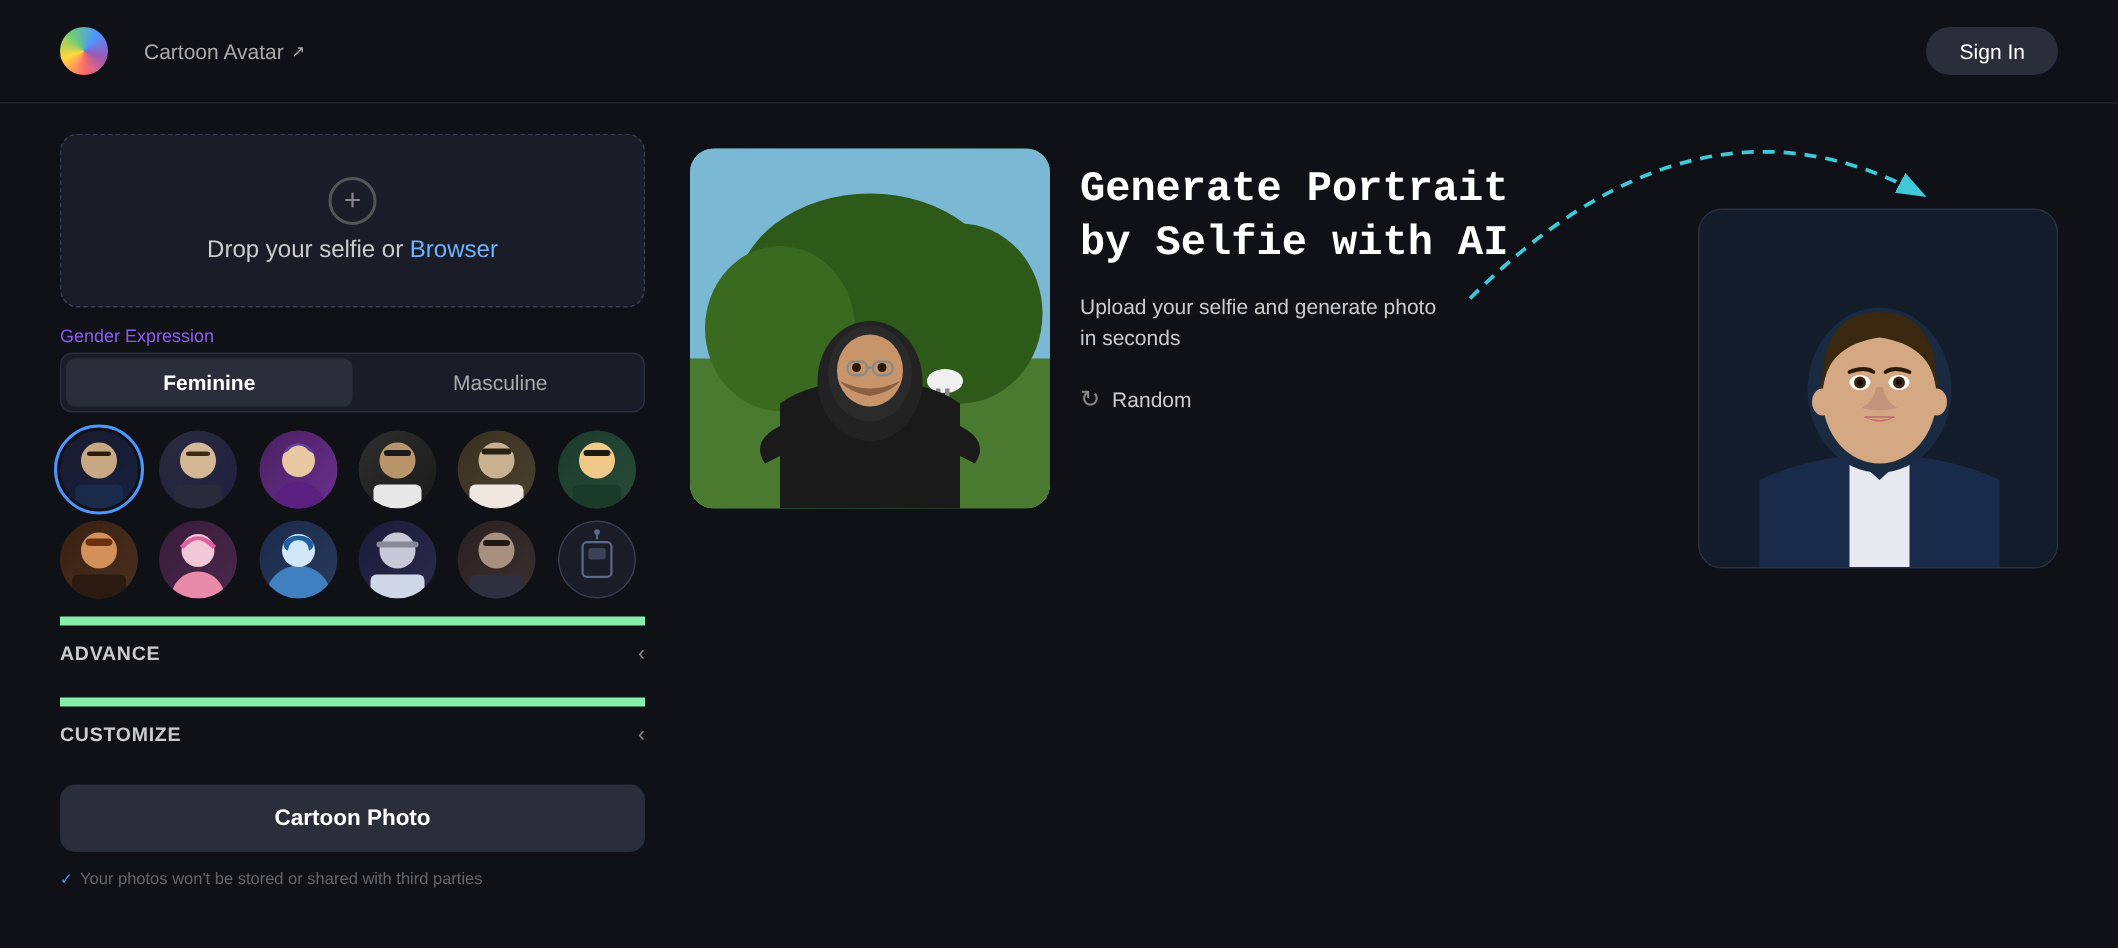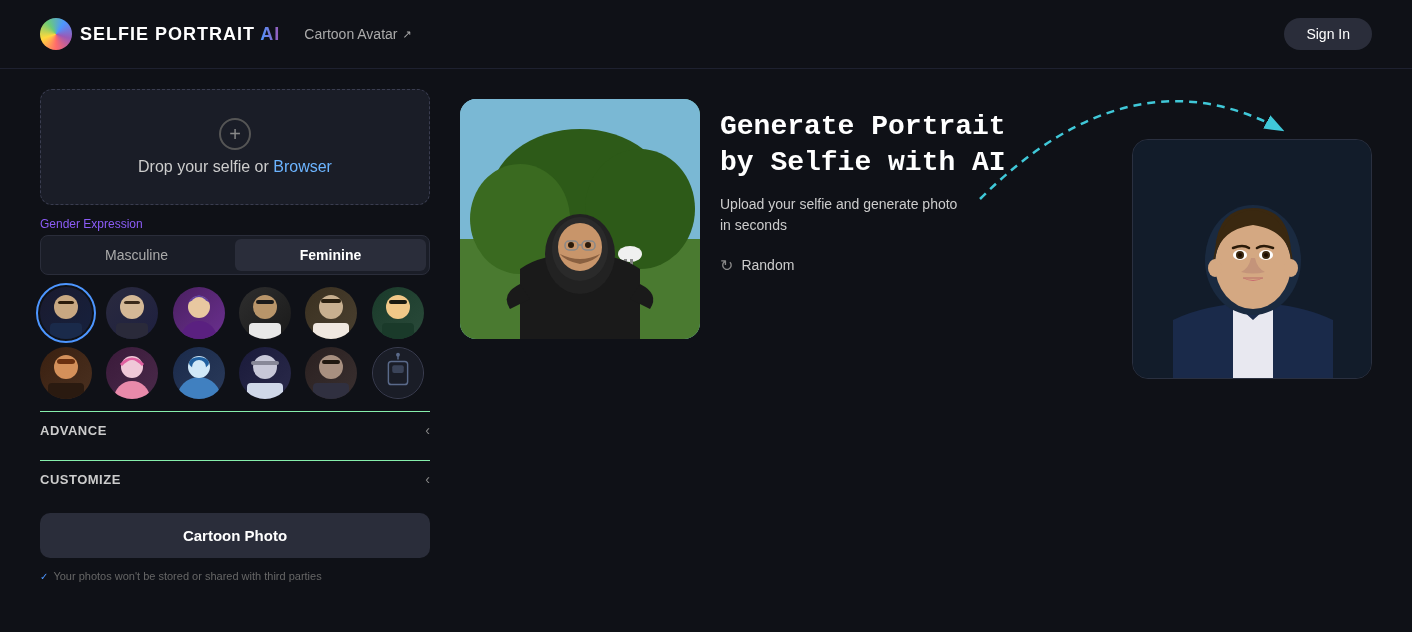--- a/index.html
+++ b/index.html
@@ -189,21 +189,21 @@
     .av10 { background: linear-gradient(135deg, #1a1a3a, #2a2a4a); }
     .av11 { background: linear-gradient(135deg, #2a2020, #3a3030); }
     .av-3d { background: #1a1d27; border: 1px solid #3a3d50; }
 
     
     .section-row {
       display: flex;
       align-items: center;
       justify-content: space-between;
       padding: 10px 0;
-      border-top: 1px solid #86efac;
+      border-top: 6px solid #86efac;
       cursor: pointer;
     }
     .section-label {
       font-size: 13px;
       font-weight: 700;
       color: #ccc;
       letter-spacing: 0.5px;
     }
     .chevron {
       color: #888;
@@ -309,23 +309,20 @@
       border: 1px solid #2a3040;
     }
   </style>
 </head>
 <body>
 
 <header class="header">
   <div class="header-left">
     <div class="logo-wrap">
       <div class="logo-icon"></div>
-      <span class="logo-text">
-        <span class="logo-selfie">SELFIE</span><span class="logo-portrait"> PORTRAIT </span><span class="logo-ai">AI</span>
-      </span>
     </div>
     <a class="nav-link">
       <span>Cartoon Avatar</span>
       <span class="ext-icon">↗</span>
     </a>
   </div>
   <button class="sign-in-btn">Sign In</button>
 </header>
 
 <div class="main">
@@ -337,22 +334,22 @@
         <span>+</span>
       </div>
       <div class="upload-text">
         <span>Drop your selfie or </span><span class="upload-link">Browser</span>
       </div>
     </div>
 
     <div>
       <div class="gender-label">Gender Expression</div>
       <div class="gender-toggle">
+        <button class="gender-btn active">Feminine</button>
         <button class="gender-btn">Masculine</button>
-        <button class="gender-btn active">Feminine</button>
       </div>
     </div>
 
     <div class="avatar-grid">
 
       <div class="avatar-item av1 selected">
         <svg viewBox="0 0 52 52" width="52" height="52">
           <circle cx="26" cy="20" r="12" fill="#c8a882"></circle>
           <rect x="10" y="36" width="32" height="20" rx="4" fill="#1a2a4a"></rect>
           <circle cx="26" cy="18" r="8" fill="#c8a882"></circle>

